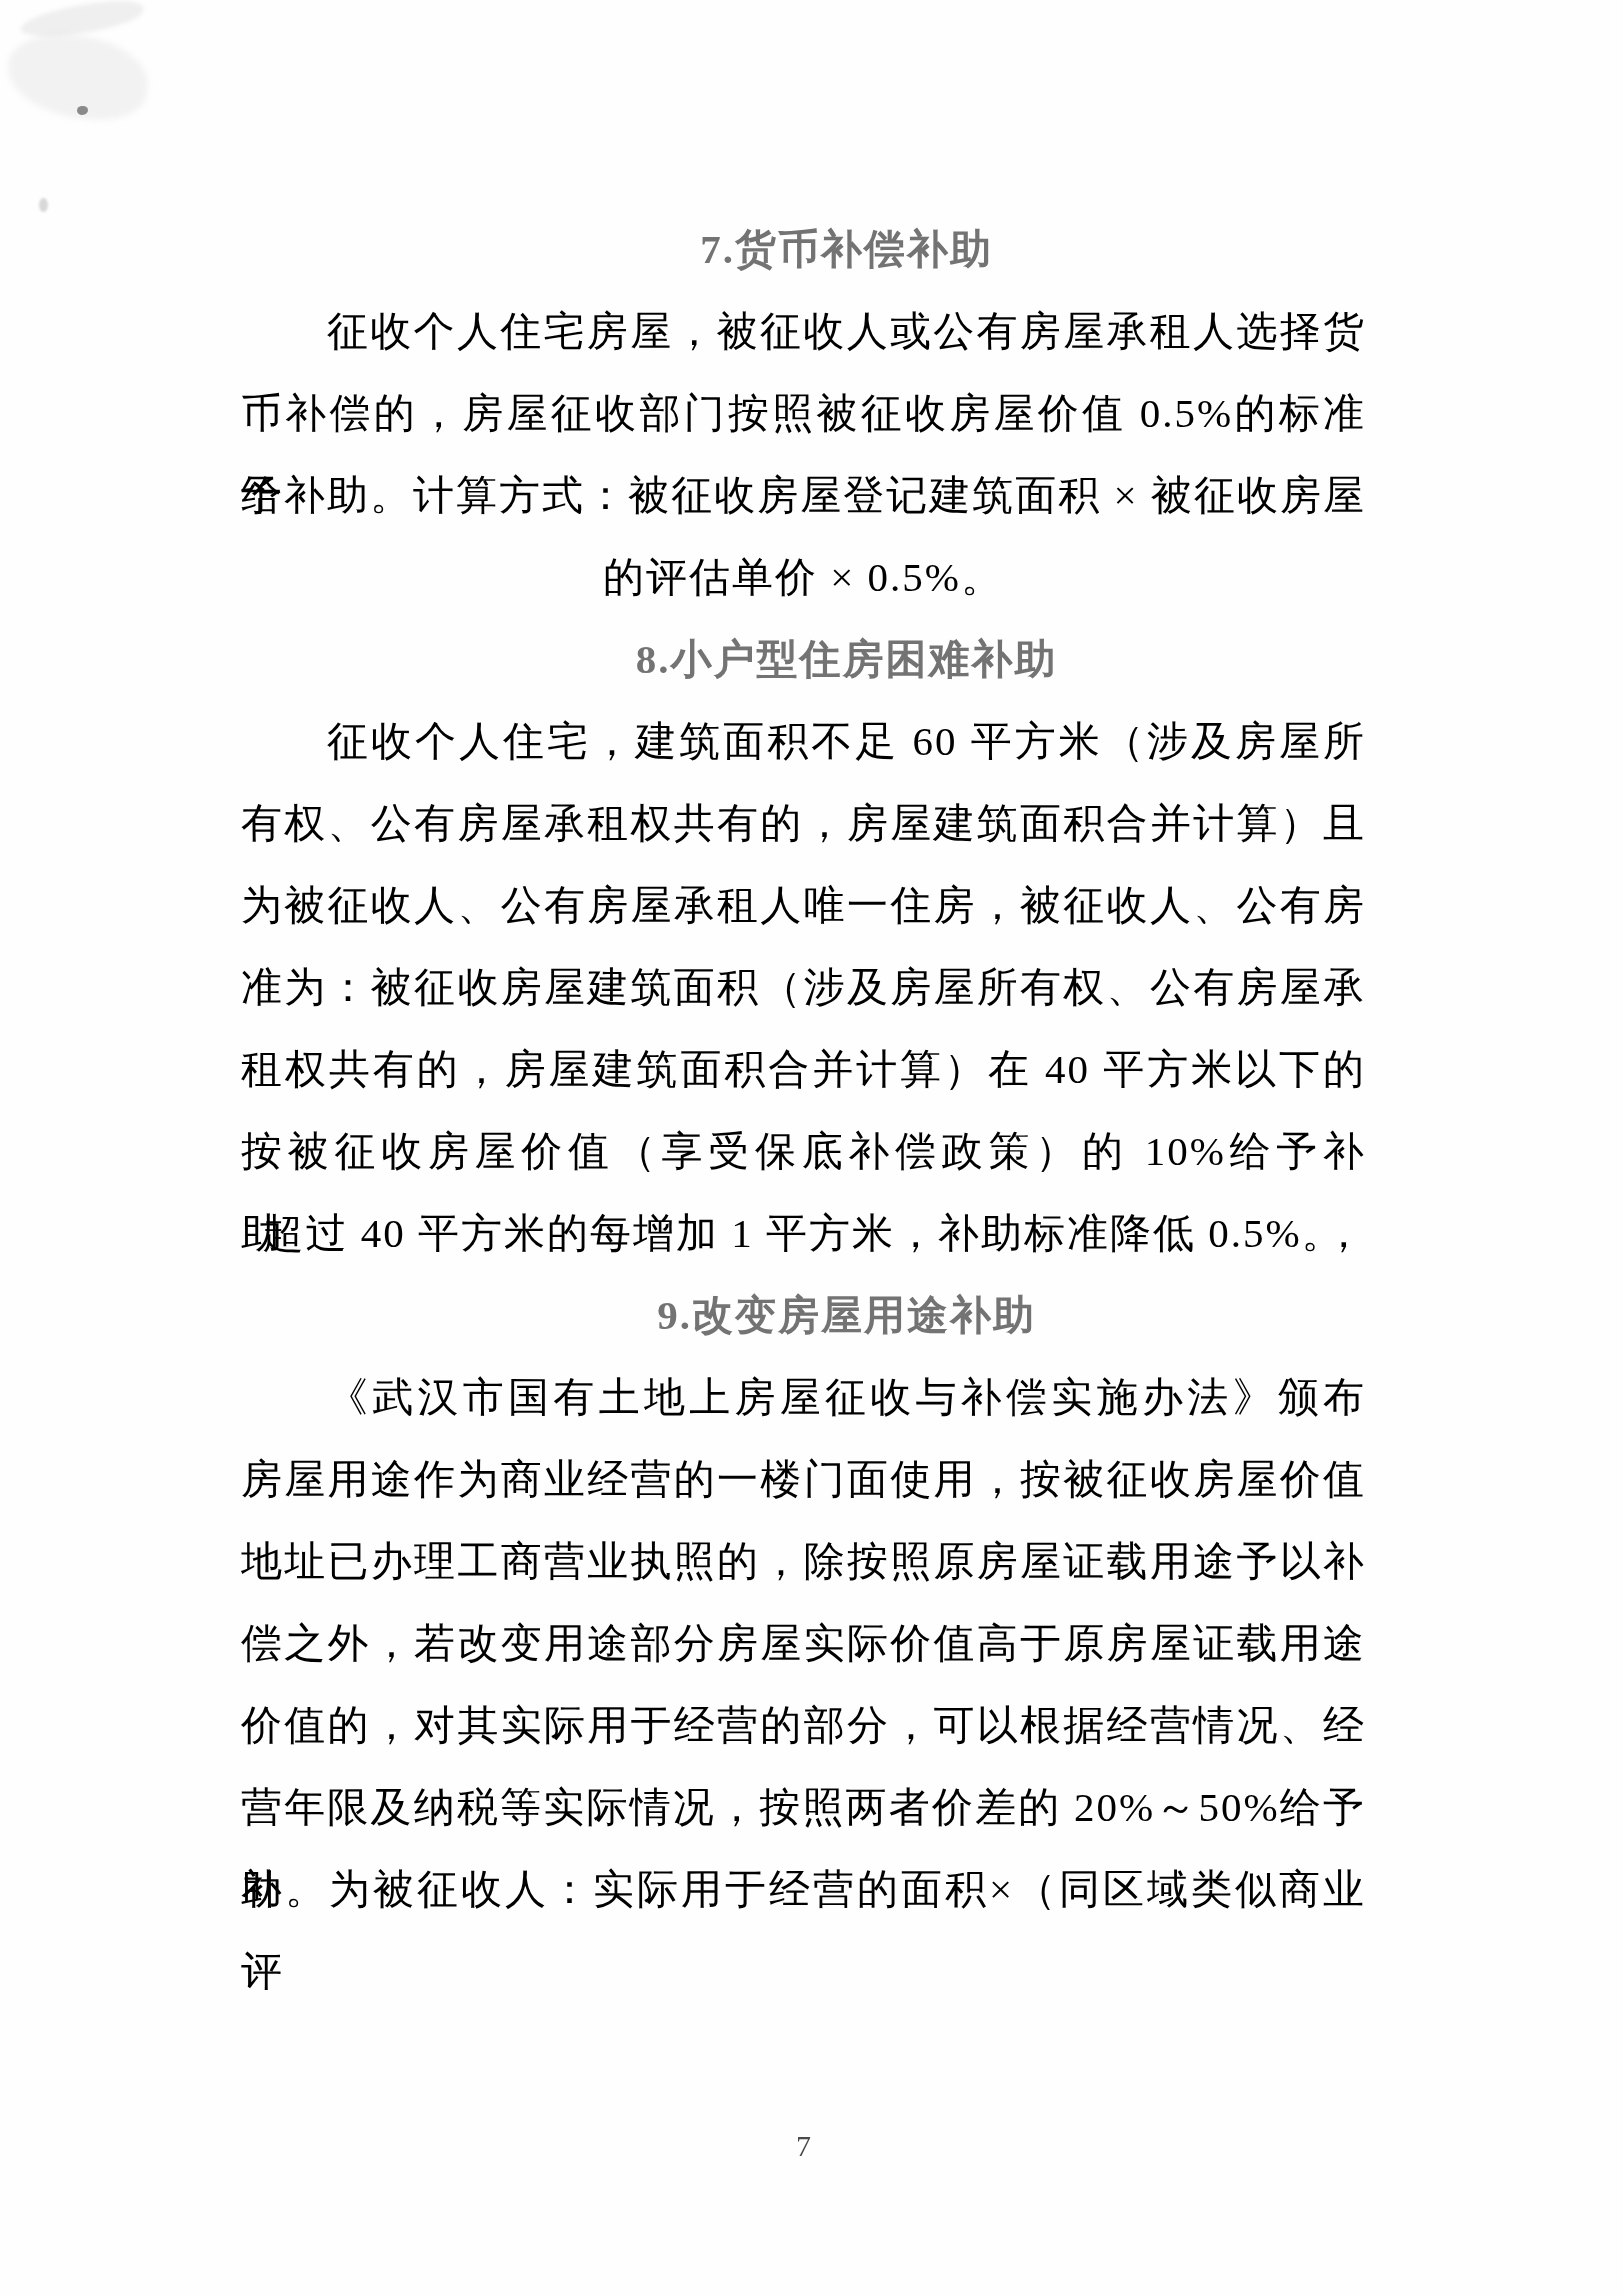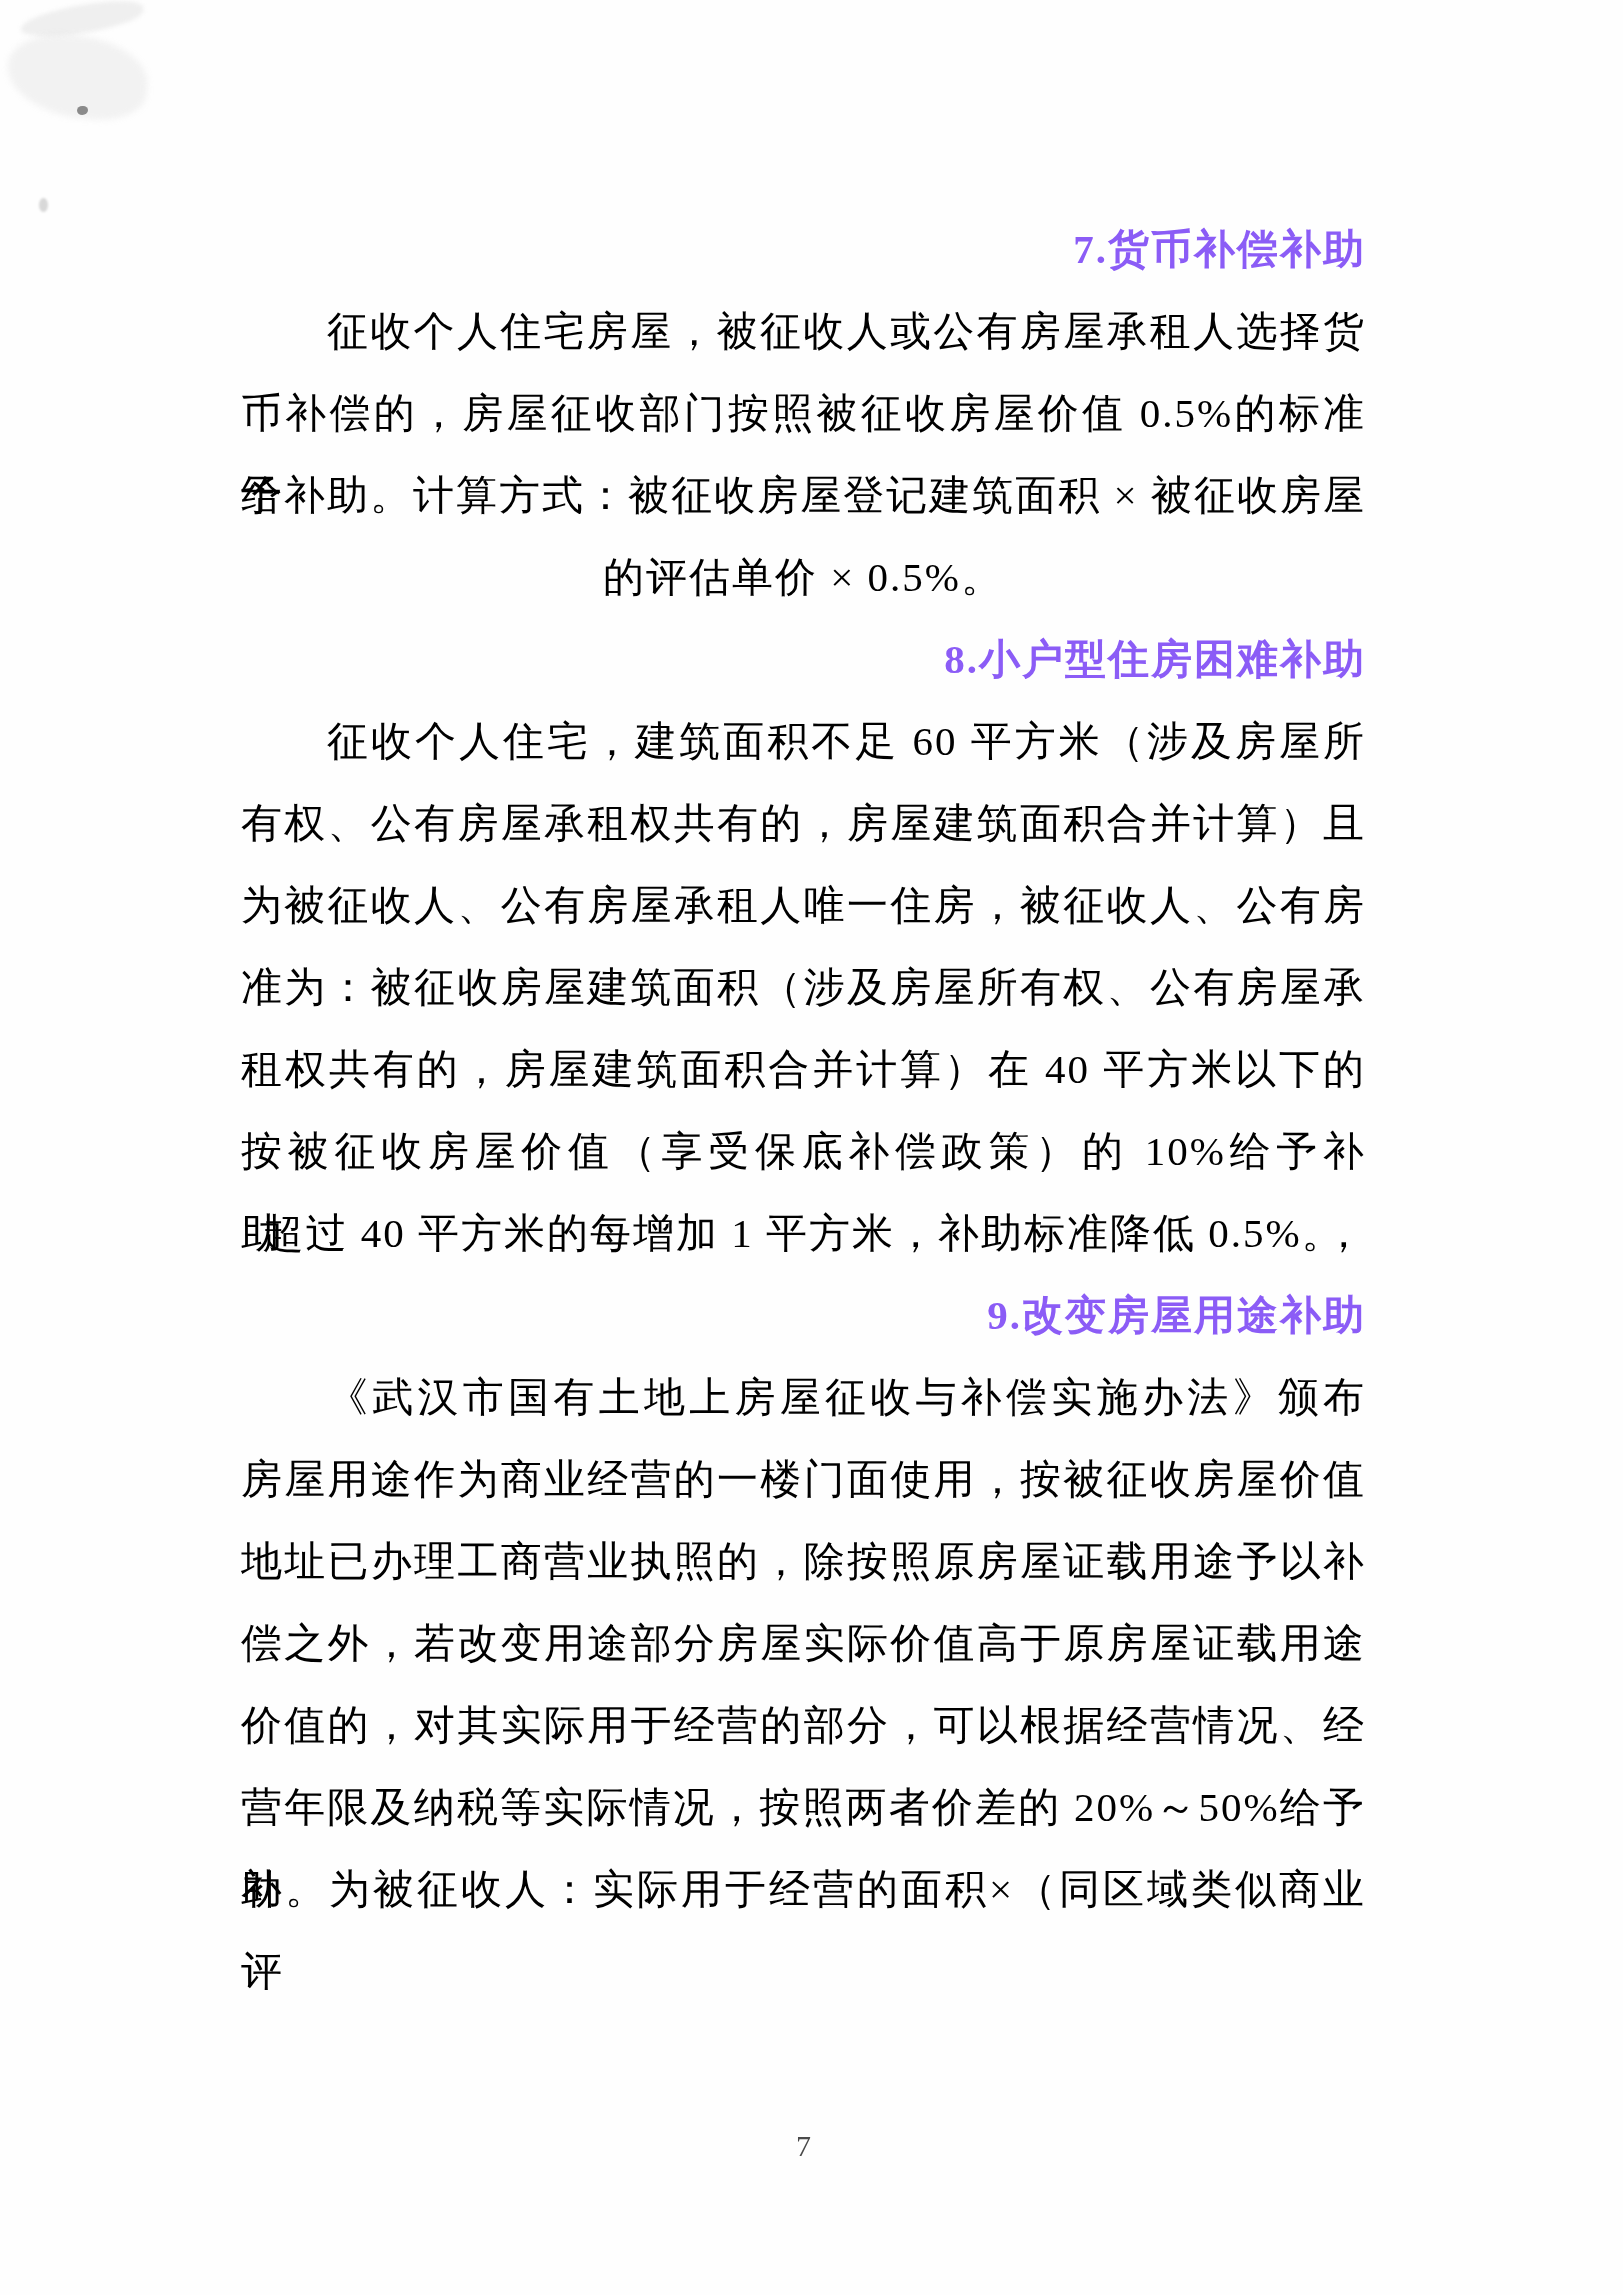--- a/index.html
+++ b/index.html
@@ -59,22 +59,22 @@
   }
   .just {
     text-align: justify;
     text-align-last: justify;
   }
   .indent {
     text-indent: 86px;
   }
   .heading {
     font-weight: 700;
-    color: #8b5cf6;
-    text-align: right;
+    color: #737373;
+    text-align: center;
     text-align-last: auto;
   }
   .plain {
     text-align: center;
     text-align-last: auto;
   }
   .page-number {
     position: absolute;
     top: 2116px;
     left: 241px;

